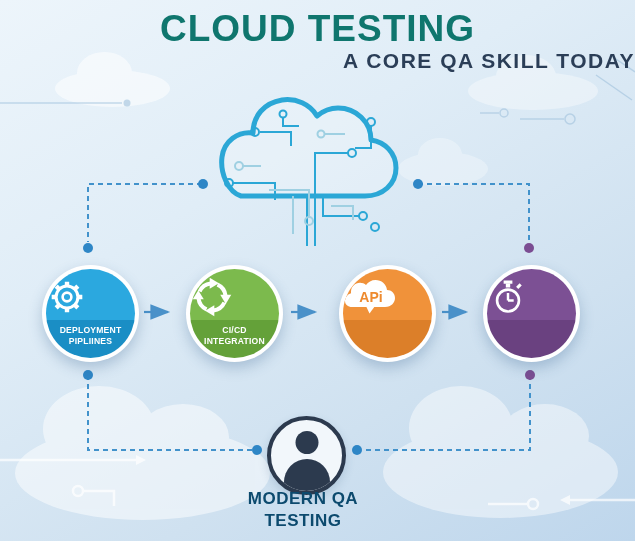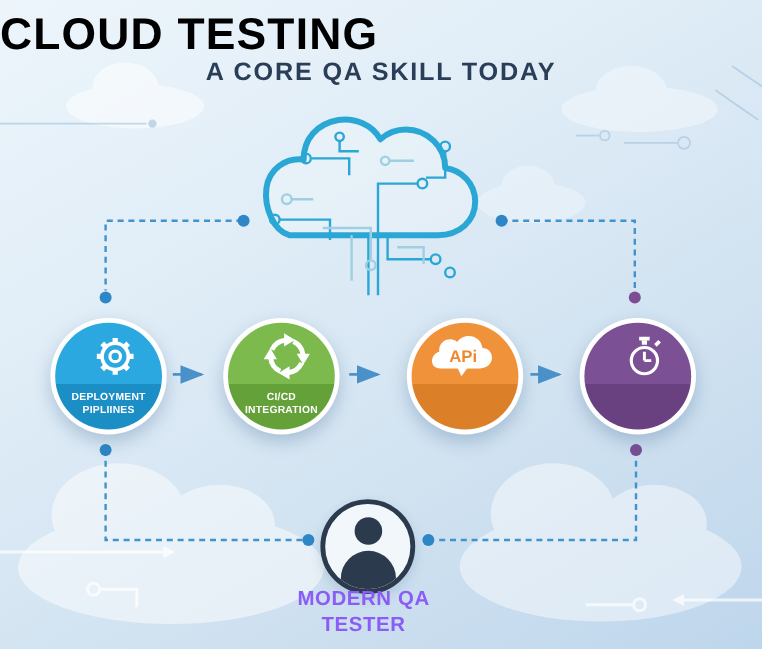--- a/index.html
+++ b/index.html
@@ -6,46 +6,46 @@
   body{
     width:635px;height:541px;overflow:hidden;position:relative;
     font-family:"Liberation Sans", sans-serif;
     background:linear-gradient(150deg,#edf5fb 0%,#e0edf7 35%,#cfe1f0 70%,#bed6ec 100%);
   }
   .stage{position:absolute;inset:0;width:635px;height:541px;}
   
   .blob{position:absolute;}
   .blob i{position:absolute;background:#fff;border-radius:50%;display:block;}
   
-  .title{position:absolute;top:8px;left:0;right:0;
-    font-size:37px;font-weight:bold;color:#000000;letter-spacing:1px;}
-  .subtitle{position:absolute;top:49px;left:0;right:0;text-align:center;
+  .title{position:absolute;top:8px;left:0;right:0;text-align:center;
+    font-size:37px;font-weight:bold;color:#0f766e;letter-spacing:1px;}
+  .subtitle{position:absolute;top:49px;left:0;right:0;text-align:right;
     font-size:21px;font-weight:bold;color:#2B3E57;letter-spacing:1.5px;}
   
   svg.layer{position:absolute;left:0;top:0;}
   
   .step{position:absolute;top:265px;width:97px;height:97px;border-radius:50%;
     background:#fff;box-shadow:0 6px 14px rgba(45,90,135,.28);}
   .step-inner{position:absolute;inset:4px;border-radius:50%;overflow:hidden;color:#fff;}
-  .step-icon{position:absolute;top:5px;left:0;right:18px;height:46px;
-    display:flex;align-items:center;justify-content:flex-end;}
+  .step-icon{position:absolute;top:5px;left:0;right:0;height:46px;
+    display:flex;align-items:center;justify-content:flex-start;}
   .step-label{position:absolute;top:56px;left:0;right:0;text-align:center;
     font-weight:bold;font-size:8.6px;line-height:1.25;letter-spacing:.2px;}
   .step-label.three-line{top:52px;font-size:8.4px;line-height:1.2;}
   .step-label span{display:block;}
   
   .person{position:absolute;left:267px;top:416px;width:71px;height:71px;
     border:4px solid #2C3A4E;border-radius:50%;background:#F2F7FB;overflow:hidden;
     box-shadow:0 4px 10px rgba(50,90,130,.18);}
   .person-head{position:absolute;left:50%;top:11px;transform:translateX(-50%);
     width:23px;height:23px;border-radius:50%;background:#2C3A4E;}
   .person-body{position:absolute;left:50%;top:39px;transform:translateX(-50%);
     width:46px;height:40px;border-radius:23px 23px 0 0;background:#2C3A4E;}
   .tester-label{position:absolute;left:203px;top:488px;width:200px;text-align:center;
-    font-size:17px;font-weight:bold;color:#8b5cf6;letter-spacing:.5px;line-height:1.3;}
+    font-size:17px;font-weight:bold;color:#0c4a6e;letter-spacing:.5px;line-height:1.3;}
   .tester-label span{display:block;}
 </style>
 </head>
 <body>
 
 <div class="stage">
 
   <div class="blob" style="left:55px;top:52px;width:115px;height:55px;opacity:.55">
     <i style="left:0;top:18px;width:115px;height:37px"></i>
       <i style="left:22px;top:0;width:55px;height:42px"></i>
@@ -225,16 +225,16 @@
       </div>
     </div>
   </div>
 
   <div class="person">
     <div class="person-head"></div>
     <div class="person-body"></div>
   </div>
   <div class="tester-label">
     <span>MODERN QA</span>
-    <span>TESTER</span>
+    <span>TESTING</span>
   </div>
 
 </div>
 
 </body></html>

